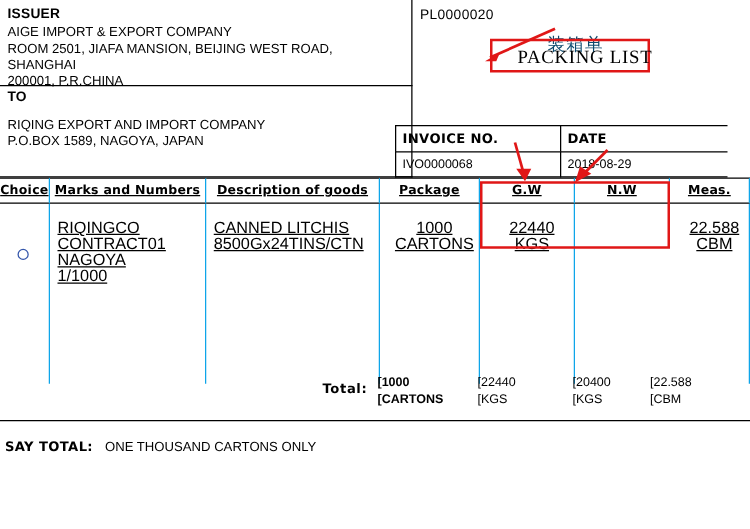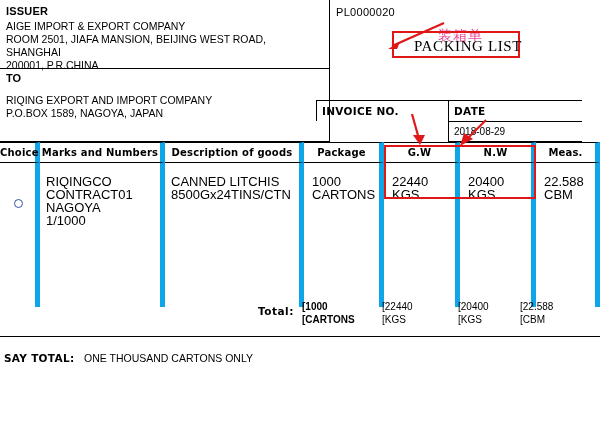--- a/index.html
+++ b/index.html
@@ -72,21 +72,21 @@
   .doc-no {
     position: absolute;
     left: 336px; top: 6px;
     font-size: 11px;
     letter-spacing: 0.3px;
   }
   .cn-title {
     position: absolute;
     left: 438px; top: 27px;
     font-size: 14px;
-    color: #ec4899;
+    color: #0c4a6e;
     font-family: "DejaVu Sans", sans-serif;
     letter-spacing: 1px;
   }
   .packing-title-box {
     position: absolute;
     left: 392px; top: 31px;
     width: 128px;
     height: 27px;
     border: 2px solid #e01717;
     box-sizing: border-box;
@@ -136,21 +136,22 @@
   
   .tbl {
     position: absolute;
     left: 0; top: 142px;
     width: 600px;
     height: 165px;
   }
   .tbl .cell {
     position: absolute;
     box-sizing: border-box;
-    border-right: 5px solid #0ea5e9;
+    border-right: 1px solid #0ea5e9;
+    text-decoration: underline;
   }
   .tbl .hdr {
     top: 0;
     height: 21px;
     line-height: 20px;
     border-top: 1px solid #000;
     border-bottom: 1px solid #000;
     font-family: "DejaVu Sans", sans-serif;
     font-weight: bold;
     font-size: 10px;
@@ -166,21 +167,21 @@
   }
   .c-choice { left: 0;   width: 40px; }
   .c-marks  { left: 40px; width: 125px; }
   .c-desc   { left: 165px; width: 139px; }
   .c-pkg    { left: 304px; width: 80px; }
   .c-gw     { left: 384px; width: 76px; }
   .c-nw     { left: 460px; width: 76px; }
   .c-meas   { left: 536px; width: 64px; border-right: none; }
 
   .body-pad { padding-left: 6px; }
-  .body-center { text-align: left; padding-left: 8px; }
+  .body-center { text-align: center; padding-left: 8px; }
 
   .radio {
     position: absolute;
     left: 14px; top: 36px;
     width: 9px; height: 9px;
     border: 1px solid #3355aa;
     border-radius: 50%;
     background: #ffffff;
     box-sizing: border-box;
   }
@@ -267,20 +268,21 @@
 
   <div class="cn-title">装箱单</div>
 
   <div class="packing-title-box">
     <div class="packing-title">PACKING LIST</div>
   </div>
 
   <div class="inv-table">
     <div class="inv-hdr inv-c1 inv-r1">INVOICE NO.</div>
     <div class="inv-hdr inv-c2 inv-r1">DATE</div>
+    <div class="inv-val inv-c1 inv-r2">IVO0000068</div>
     <div class="inv-val inv-c2 inv-r2">2018-08-29</div>
   </div>
 
   <div class="tbl">
     <div class="cell hdr c-choice">Choice</div>
     <div class="cell hdr c-marks">Marks and Numbers</div>
     <div class="cell hdr c-desc">Description of goods</div>
     <div class="cell hdr c-pkg">Package</div>
     <div class="cell hdr c-gw">G.W</div>
     <div class="cell hdr c-nw">N.W</div>
@@ -294,21 +296,20 @@
       <div>CONTRACT01</div>
       <div>NAGOYA</div>
       <div>1/1000</div>
     </div>
     <div class="cell body c-desc body-pad">
       <div>CANNED LITCHIS</div>
       <div>8500Gx24TINS/CTN</div>
     </div>
     <div class="cell body c-pkg body-center">1000  CARTONS</div>
     <div class="cell body c-gw body-center">22440  KGS</div>
-    <div class="cell body c-nw body-center">20400   KGS</div>
     <div class="cell body c-meas body-center">22.588    CBM</div>
   </div>
 
   <div class="gw-nw-highlight"></div>
 
   <svg class="arrow" style="left:378px; top:20px; width:70px; height:32px;" viewBox="0 0 70 32">
     <line x1="66" y1="3" x2="14" y2="26" stroke="#e01717" stroke-width="2.2"></line>
     <polygon points="10,29 22,22 19,29" fill="#e01717"></polygon>
   </svg>
 

